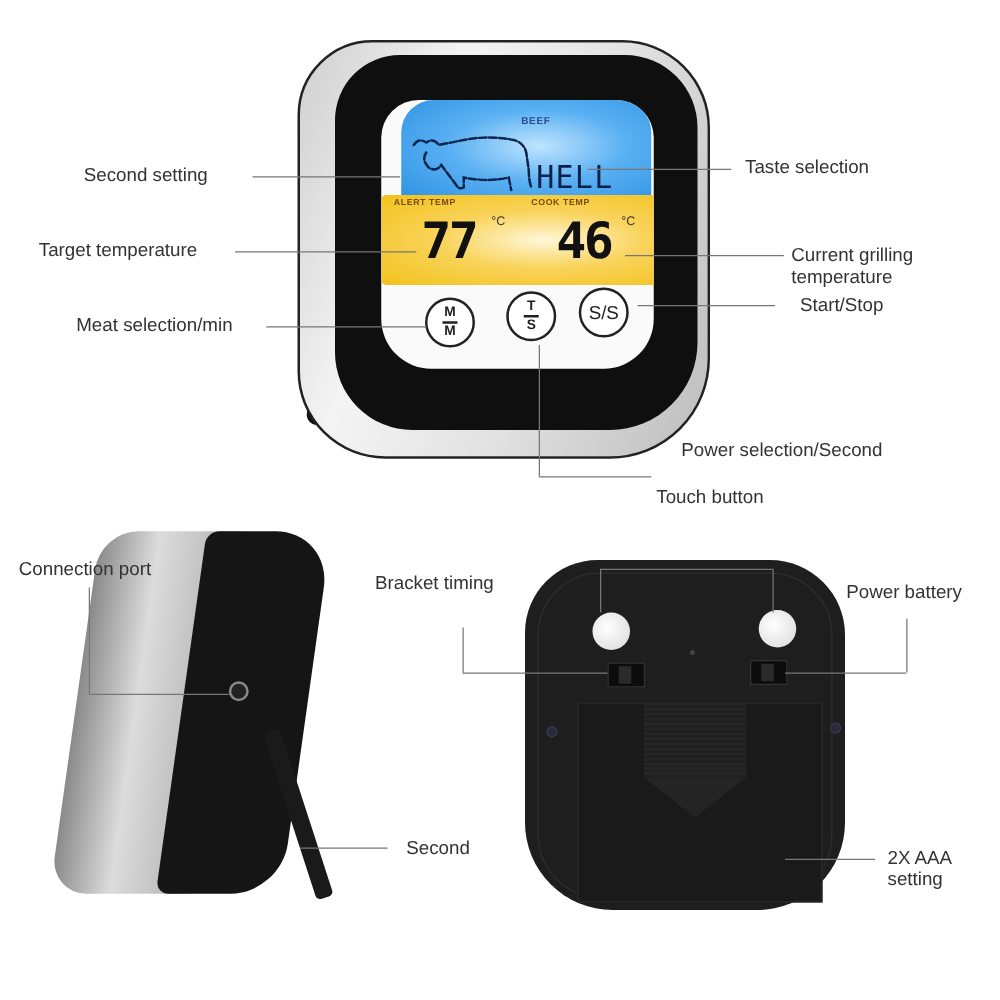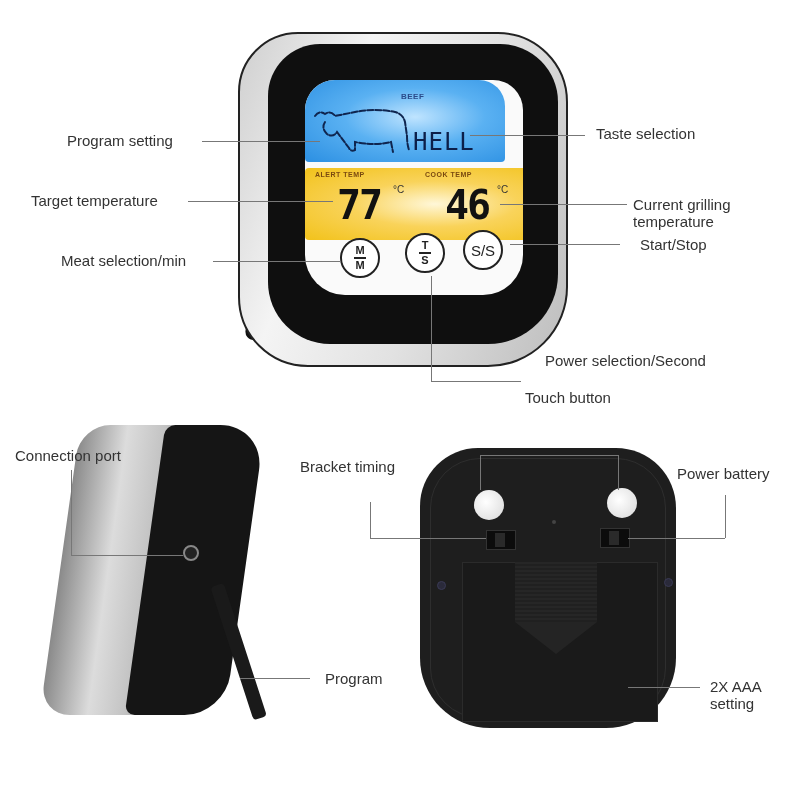--- a/index.html
+++ b/index.html
@@ -5,22 +5,22 @@
   html, body { margin:0; padding:0; background:#ffffff; }
   body { width:800px; height:800px; position:relative; overflow:hidden; font-family:"Liberation Sans", sans-serif; color:#333; }
   .abs { position:absolute; }
   .label { position:absolute; font-size:15px; color:#333; white-space:nowrap; line-height:18px; }
   .line { position:absolute; background:#777; }
   
   .front-stand { position:absolute; left:250px; top:270px; width:70px; height:70px; background:#111; transform:skewX(-10deg); border-radius:8px 0 20px 10px; }
   .front-bezel { position:absolute; left:238px; top:32px; width:330px; height:335px; border-radius:60px 70px 80px 70px; background:linear-gradient(110deg,#cfcfcf 0%,#f4f4f4 30%,#e2e2e2 60%,#bdbdbd 100%); border:2px solid #222; box-sizing:border-box; }
   .front-black { position:absolute; left:268px; top:44px; width:290px; height:300px; border-radius:52px 58px 70px 62px; background:#0f0f0f; }
   .screen { position:absolute; left:305px; top:80px; width:218px; height:215px; border-radius:30px 30px 40px 40px; background:#fafafa; overflow:hidden; }
-  .lcd-blue { position:absolute; left:0; top:0; width:200px; height:82px; background:radial-gradient(ellipse at 55% 45%, #bfe4ff 0%, #5ab1f2 45%, #2b8fe2 100%); border-radius:26px 26px 4px 4px; }
-  .lcd-yellow { position:absolute; left:0; top:88px; width:236px; height:72px; background:radial-gradient(ellipse at 55% 50%, #fff7d8 0%, #f9d35a 45%, #f2c21a 100%); border-radius:4px; }
+  .lcd-blue { position:absolute; left:16px; top:0; width:200px; height:82px; background:radial-gradient(ellipse at 55% 45%, #bfe4ff 0%, #5ab1f2 45%, #2b8fe2 100%); border-radius:26px 26px 4px 4px; }
+  .lcd-yellow { position:absolute; left:0; top:76px; width:236px; height:72px; background:radial-gradient(ellipse at 55% 50%, #fff7d8 0%, #f9d35a 45%, #f2c21a 100%); border-radius:4px; }
   .beef { position:absolute; left:96px; top:12px; font-size:8px; font-weight:bold; color:#2a4a8a; letter-spacing:0.5px; }
   .taste { position:absolute; left:108px; top:48px; font-family:"DejaVu Sans Mono", monospace; font-size:24px; color:#0c1f4a; letter-spacing:1px; transform:scaleY(1.05); }
   .cap { position:absolute; font-size:7px; font-weight:bold; color:#7a4a10; letter-spacing:0.5px; }
   .digits { position:absolute; font-family:"DejaVu Sans Mono", monospace; font-weight:bold; color:#111; font-size:40px; letter-spacing:-2px; }
   .deg { position:absolute; font-size:10px; color:#333; }
   .tbtn { position:absolute; width:40px; height:40px; border:2px solid #222; border-radius:50%; background:#fff; display:flex; flex-direction:column; align-items:center; justify-content:center; font-weight:bold; color:#222; box-sizing:border-box; }
   .tbtn .frac { font-size:11px; line-height:11px; }
   .tbtn .bar { width:12px; height:1.5px; background:#222; margin:1px 0; }
   .tbtn .ss { font-size:15px; font-weight:normal; }
   
@@ -73,21 +73,21 @@
     <div class="tbtn" style="left:100px;top:153px">
       <span class="frac">T</span>
       <span class="bar"></span>
       <span class="frac">S</span>
     </div>
     <div class="tbtn" style="left:158px;top:150px">
       <span class="ss">S/S</span>
     </div>
   </div>
 
-  <span class="label" style="left:67px;top:132px">Program setting</span>
+  <span class="label" style="left:67px;top:132px">Second setting</span>
   <div class="line" style="left:202px;top:141px;width:118px;height:1px"></div>
   <span class="label" style="left:31px;top:192px">Target temperature</span>
   <div class="line" style="left:188px;top:201px;width:145px;height:1px"></div>
   <span class="label" style="left:61px;top:252px">Meat selection/min</span>
   <div class="line" style="left:213px;top:261px;width:128px;height:1px"></div>
 
   <div class="line" style="left:470px;top:135px;width:115px;height:1px"></div>
   <span class="label" style="left:596px;top:125px">Taste selection</span>
   <div class="line" style="left:500px;top:204px;width:127px;height:1px"></div>
   <span class="label" style="left:633px;top:196px">Current grilling</span>
@@ -105,21 +105,21 @@
   <div class="side-silver"></div>
   <div class="side-black"></div>
   <div class="port"></div>
   <div class="bracket"></div>
 
   <span class="label" style="left:15px;top:447px">Connection port</span>
   <div class="line" style="left:71px;top:470px;width:1px;height:85px"></div>
   <div class="line" style="left:71px;top:555px;width:112px;height:1px"></div>
 
   <div class="line" style="left:240px;top:678px;width:70px;height:1px"></div>
-  <span class="label" style="left:325px;top:670px">Program</span>
+  <span class="label" style="left:325px;top:670px">Second</span>
 </div>
 
 <div>
   <div class="back"></div>
   <div class="back-inner-edge"></div>
   <div class="battery-door"></div>
   <div class="door-tab"></div>
   <div class="door-arrow"></div>
 
   <div class="dot-btn" style="left:474px;top:490px"></div>

